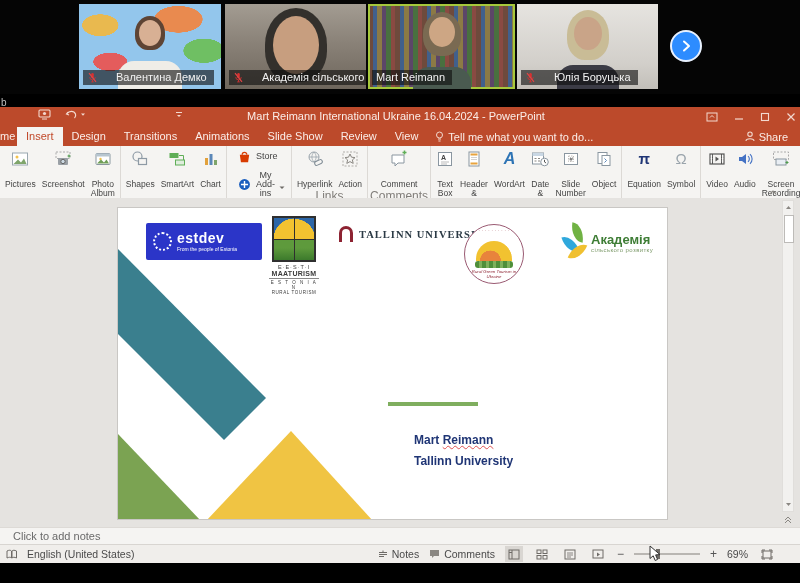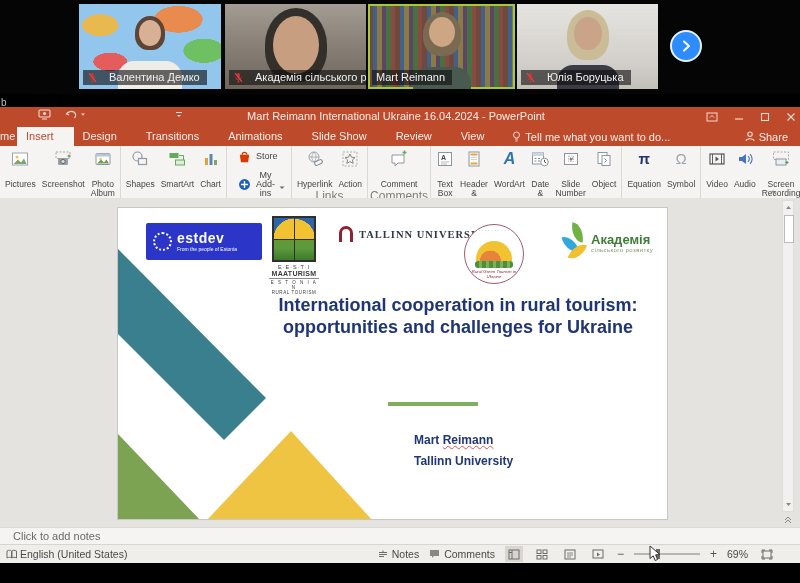--- a/index.html
+++ b/index.html
@@ -29,37 +29,37 @@
   .t0 .phead{top:16px;width:22px;height:26px;background:#D8B094;}
   .t0 .pbody{width:64px;height:28px;background:#EFEDE7;}
   .t1 .phair{top:4px;width:62px;height:74px;background:#33302C;}
   .t1 .phead{top:12px;width:46px;height:58px;background:#C79E7F;}
   .t2 .phair{top:8px;width:38px;height:44px;background:#7A6A52;}
   .t2 .phead{top:13px;width:26px;height:30px;background:#CDA684;}
   .t2 .pbody{width:58px;height:22px;background:#4A5A50;}
   .t3 .phair{top:6px;width:42px;height:50px;background:#C9BC96;}
   .t3 .phead{top:13px;width:28px;height:33px;background:#C9A488;}
   .t3 .pbody{width:62px;height:24px;background:#3C3C46;}
-  .vname{position:absolute;left:4px;bottom:4px;display:flex;align-items:center;gap:11px;
+  .vname{position:absolute;left:4px;bottom:4px;display:flex;align-items:center;gap:18px;
          background:rgba(15,15,15,.62);color:#F2F2F2;font-size:11px;padding:1px 7px 2px 4px;white-space:nowrap;}
   .vname svg{flex:0 0 auto;}
   .nextbtn{position:absolute;left:670px;top:30px;width:28px;height:28px;border-radius:50%;
            background:#2D8CFF;border:2px solid #E8F1FF;display:flex;align-items:center;justify-content:center;cursor:pointer;}
 
   
   .artifact{position:absolute;left:1px;top:97px;color:#BFBFBF;font-size:10px;}
   .titlebar{position:absolute;left:0;top:107px;width:800px;height:20px;background:#BC4A2B;color:#F7E3DB;}
   .qat{position:absolute;left:38px;top:2px;display:flex;align-items:center;gap:14px;}
   .qat .qicon{display:flex;align-items:center;gap:2px;cursor:pointer;}
   .wtitle{position:absolute;left:0;right:8px;top:3px;text-align:center;font-size:11px;color:#FBEDE8;pointer-events:none;}
   .wcontrols{position:absolute;right:4px;top:0;height:20px;display:flex;align-items:center;gap:16px;}
   .wcontrols span{display:flex;align-items:center;cursor:pointer;}
 
   .tabsbar{position:absolute;left:0;top:127px;width:800px;height:19px;background:#BC4A2B;display:flex;align-items:stretch;color:#FBEDE8;}
-  .tab{font-size:11px;padding:3px 20px 0 9px;cursor:pointer;white-space:nowrap;}
+  .tab{font-size:11px;padding:3px 9px 0 9px;cursor:pointer;white-space:nowrap;}
   .tab.active{background:#F5F4F2;color:#C2492A;}
   .tab.partial{width:15px;padding:3px 2px 0 0;overflow:hidden;}
   .tellme{display:flex;align-items:center;gap:4px;font-size:11px;padding:0 8px;cursor:pointer;white-space:nowrap;}
   .sharebtn{margin-left:auto;display:flex;align-items:center;gap:4px;font-size:11px;padding:0 12px;cursor:pointer;}
 
   
   .ribbon{position:absolute;left:0;top:146px;width:800px;height:52px;background:#F5F4F2;display:flex;border-bottom:1px solid #D8D5D1;}
   .rgroup{display:flex;flex-direction:column;border-right:1px solid #DCD9D5;padding:0 2px;}
   .rbtns{flex:1;display:flex;align-items:flex-start;justify-content:center;}
   .rbtn{display:flex;flex-direction:column;align-items:center;padding:3px 3px 0 3px;max-width:46px;cursor:pointer;}
@@ -129,21 +129,21 @@
   .sbtn{position:absolute;left:0;width:10px;height:12px;display:flex;align-items:center;justify-content:center;cursor:pointer;}
   .sthumb{position:absolute;left:1px;top:14px;width:8px;height:26px;background:#fff;border:1px solid #BDBBB8;cursor:grab;}
   .navbtns{position:absolute;right:6px;top:318px;width:12px;display:flex;flex-direction:column;gap:3px;align-items:center;}
   .navbtns span{cursor:pointer;display:flex;}
 
   
   .notesbar{position:absolute;left:0;top:527px;width:800px;height:17px;background:#F5F4F2;border-top:1px solid #DDDAD6;
             font-size:11px;color:#6A6A6A;display:flex;align-items:center;padding-left:13px;box-sizing:border-box;cursor:text;}
   .statusbar{position:absolute;left:0;top:544px;width:800px;height:19px;background:#F0EEEB;border-top:1px solid #D8D5D1;
              display:flex;align-items:center;font-size:10.5px;color:#4A4A4A;box-sizing:border-box;}
-  .st-left{display:flex;align-items:center;gap:2px;padding-left:6px;}
+  .st-left{display:flex;align-items:center;gap:9px;padding-left:6px;}
   .st-right{margin-left:auto;display:flex;align-items:center;gap:10px;padding-right:24px;}
   .st-item{display:flex;align-items:center;gap:4px;cursor:pointer;}
   .viewbtn{display:flex;align-items:center;justify-content:center;width:18px;height:16px;cursor:pointer;}
   .viewbtn.sel{background:#D9D6D2;}
   .zoomtrack{position:relative;width:66px;height:2px;background:#B9B6B2;cursor:pointer;}
   .zoomthumb{position:absolute;left:22px;top:-4px;width:4px;height:10px;background:#6E6B67;}
   .zbtn{font-size:12px;color:#555;cursor:pointer;line-height:10px;}
   .cursor{position:absolute;left:649px;top:545px;z-index:60;pointer-events:none;}
 </style>
 </head>
@@ -614,24 +614,20 @@
             <i class="ak-b"></i>
             <i class="ak-g"></i>
             <i class="ak-y"></i>
           </span>
         <span>
           <div class="ak-name">Академія</div>
           <div class="ak-sub">сільського розвитку</div>
         </span>
       </div>
 
-      <div class="slidetitle">
-        <span>International cooperation in rural tourism:</span>
-        <span>opportunities and challenges for Ukraine</span>
-      </div>
       <div class="accentline"></div>
       <div class="authorbox">
         <div>
           <span>Mart</span>
           <span class="misspell">Reimann</span>
         </div>
         <div>Tallinn University</div>
       </div>
     </div>
 

